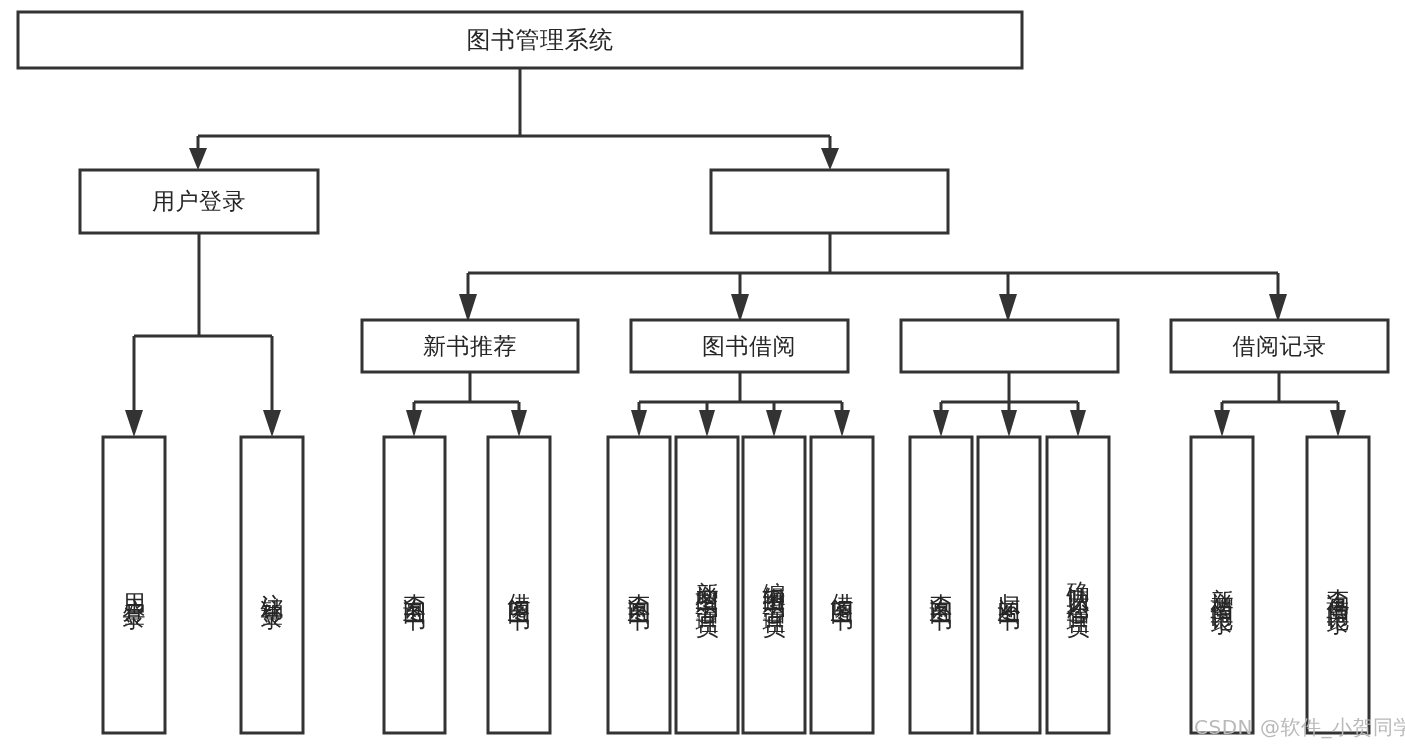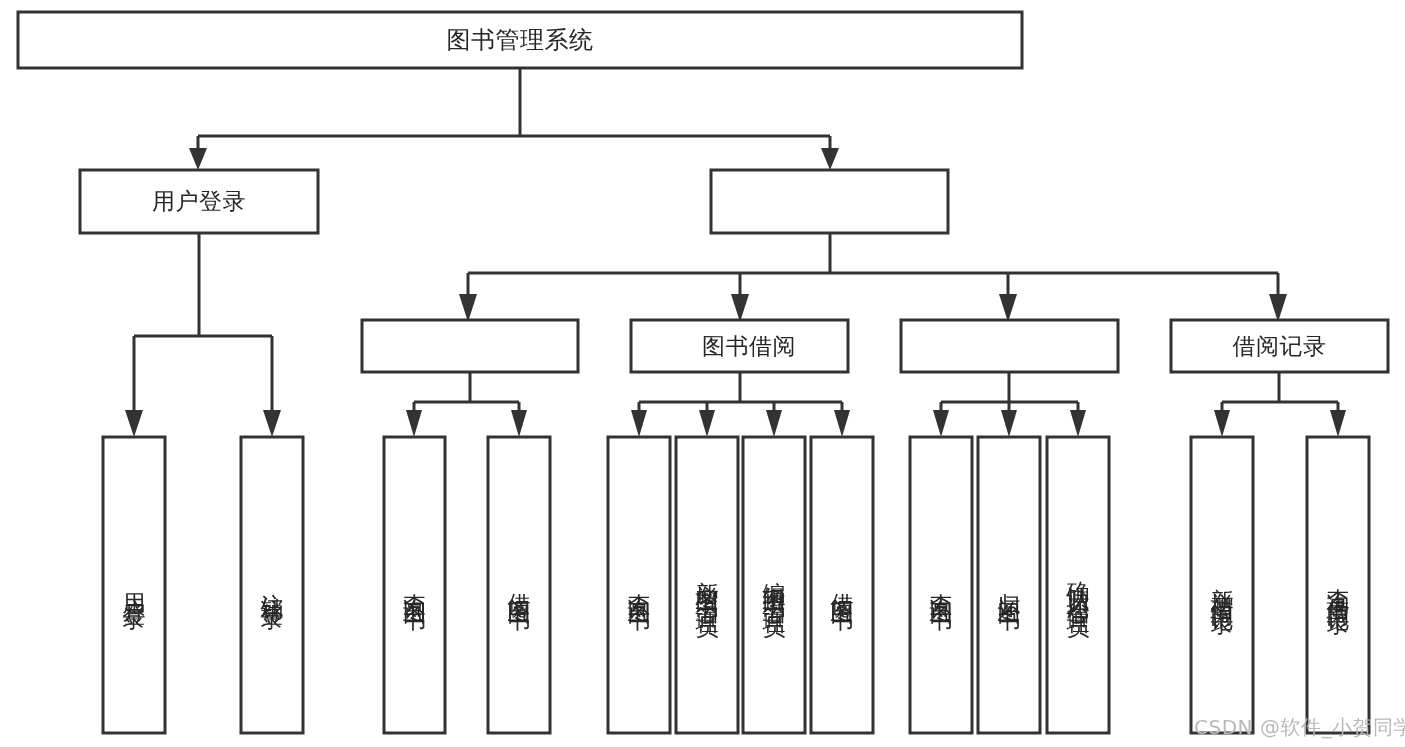--- a/index.html
+++ b/index.html
@@ -52,20 +52,21 @@
   }
   .node-label.vertical {
     writing-mode: vertical-rl;
     text-orientation: upright;
     font-size: 23px;
     letter-spacing: 5px;
     line-height: 1;
   }
   .node-label.root {
     font-size: 24px;
+    padding-left: 20px;
   }
   .watermark {
     position: absolute;
     color: #b9b9b9;
     font-size: 20px;
     font-family: "DejaVu Sans", "Liberation Sans", sans-serif;
     white-space: nowrap;
     letter-spacing: 0.5px;
   }
 </style>
@@ -164,20 +165,21 @@
     <rect class="node-box" x="1047" y="437" width="62" height="296"></rect>
 
     <rect class="node-box" x="1191" y="437" width="62" height="296"></rect>
     <rect class="node-box" x="1307" y="437" width="62" height="296"></rect>
   </svg>
 
   <div class="node-label horizontal root" style="left:18px; top:12px; width:1004px; height:56px;">图书管理系统</div>
 
   <div class="node-label horizontal" style="left:80px; top:170px; width:238px; height:63px;">用户登录</div>
 
+  <div class="node-label horizontal" style="left:362px; top:320px; width:216px; height:52px;">新书推荐</div>
   <div class="node-label horizontal" style="left:631px; top:320px; width:236px; height:52px;">图书借阅</div>
   <div class="node-label horizontal" style="left:1171px; top:320px; width:217px; height:52px;">借阅记录</div>
 
   <div class="node-label vertical" style="left:103px; top:437px; width:62px; height:296px;">用户登录</div>
   <div class="node-label vertical" style="left:241px; top:437px; width:62px; height:296px;">注销登录</div>
 
   <div class="node-label vertical" style="left:384px; top:437px; width:61px; height:296px;">查询图书</div>
   <div class="node-label vertical" style="left:488px; top:437px; width:62px; height:296px;">借阅图书</div>
 
   <div class="node-label vertical" style="left:608px; top:437px; width:62px; height:296px;">查询图书</div>

